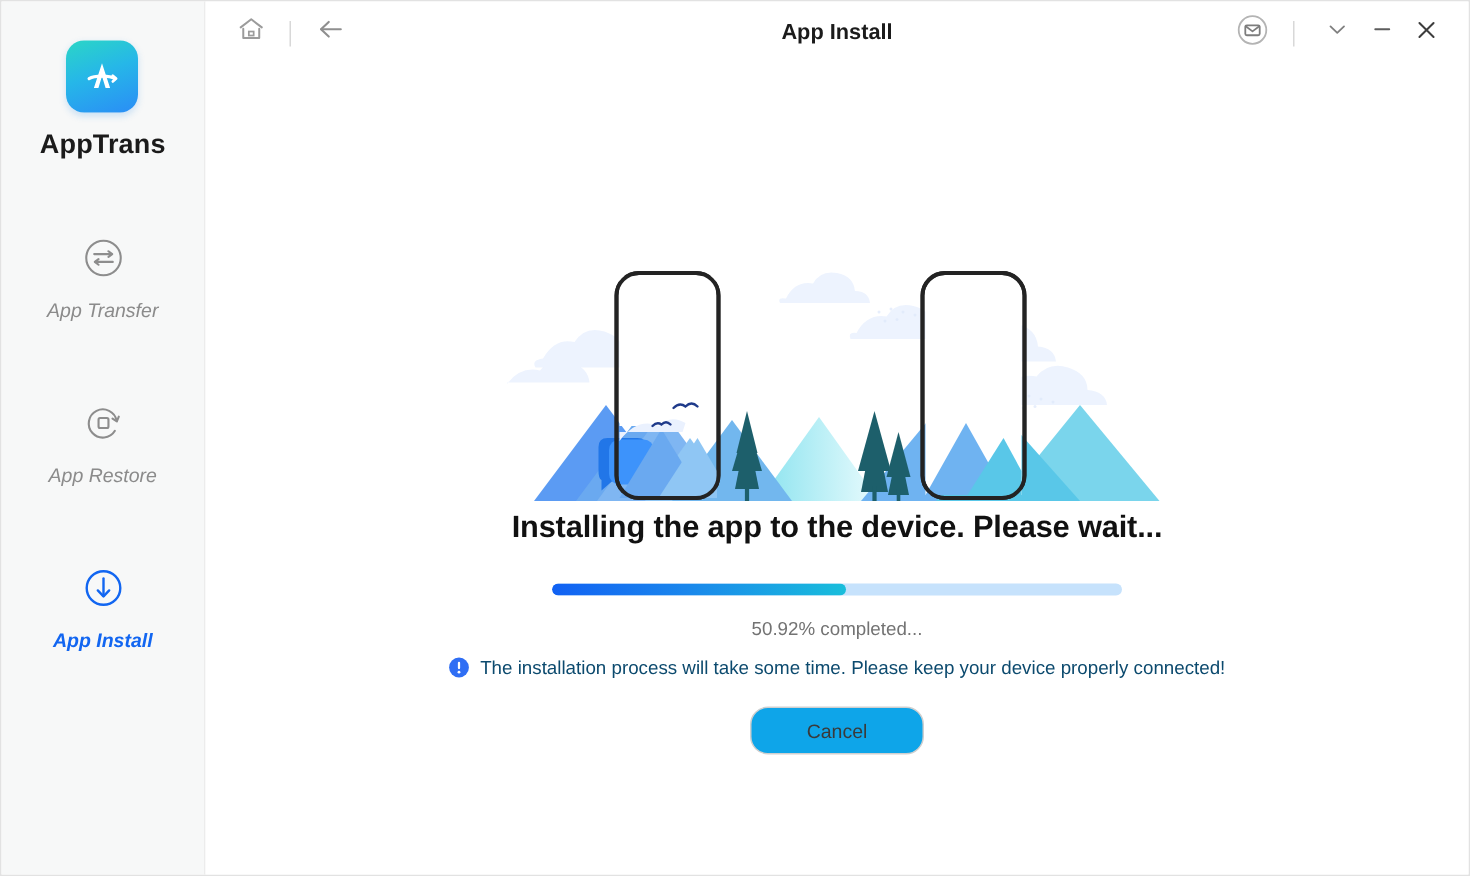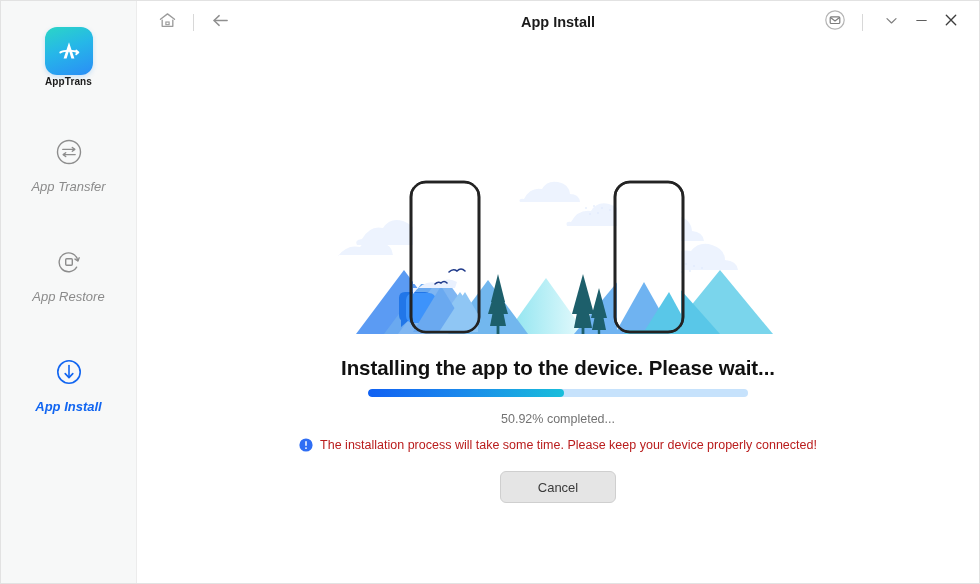--- a/index.html
+++ b/index.html
@@ -35,22 +35,22 @@
     align-items: center;
   }
   .brand-logo {
     width: 48px; height: 48px;
     border-radius: 12px;
     background: linear-gradient(160deg, #2bd6c6 0%, #26b7e8 45%, #2a8df6 100%);
     display: flex; align-items: center; justify-content: center;
     box-shadow: 0 2px 5px rgba(40,140,230,0.22);
   }
   .brand-name {
-    margin-top: 1px;
-    font-size: 10px;
+    margin-top: 11px;
+    font-size: 18px;
     font-weight: bold;
     color: #1b1b1b;
     letter-spacing: .1px;
     text-align: center;
   }
 
   .nav {
     margin-top: 36px;
     width: 100%;
     display: flex;
@@ -147,21 +147,20 @@
   }
   .headline {
     position: absolute;
     top: 297px;
     left: 0; right: 0;
     text-align: center;
     font-size: 20.5px;
     font-weight: bold;
     color: #111111;
     letter-spacing: -.1px;
-    margin-top: 16px;
   }
   .progress-wrap {
     position: absolute;
     top: 346px;
     left: 50%;
     transform: translateX(-50%);
     width: 380px;
   }
   .progress-track {
     width: 100%;
@@ -183,33 +182,33 @@
   }
   .hint {
     position: absolute;
     top: 395px;
     left: 0; right: 0;
     display: flex;
     align-items: center;
     justify-content: center;
     gap: 7px;
     font-size: 12.5px;
-    color: #b91c1c;
+    color: #0c4a6e;
   }
   .hint-icon { width: 14px; height: 14px; flex: 0 0 14px; display:block; }
   .cancel-btn {
     position: absolute;
     top: 428px;
     left: 50%;
     transform: translateX(-50%);
     width: 116px;
     height: 32px;
-    background: #e5e5e5;
+    background: #0ea5e9;
     border: 1px solid #cfcfcf;
-    border-radius: 6px;
+    border-radius: 12px;
     font-family: "Liberation Sans", sans-serif;
     font-size: 13px;
     color: #3a3a3a;
     cursor: pointer;
   }
 </style>
 </head>
 <body>
 
 <div class="app">

